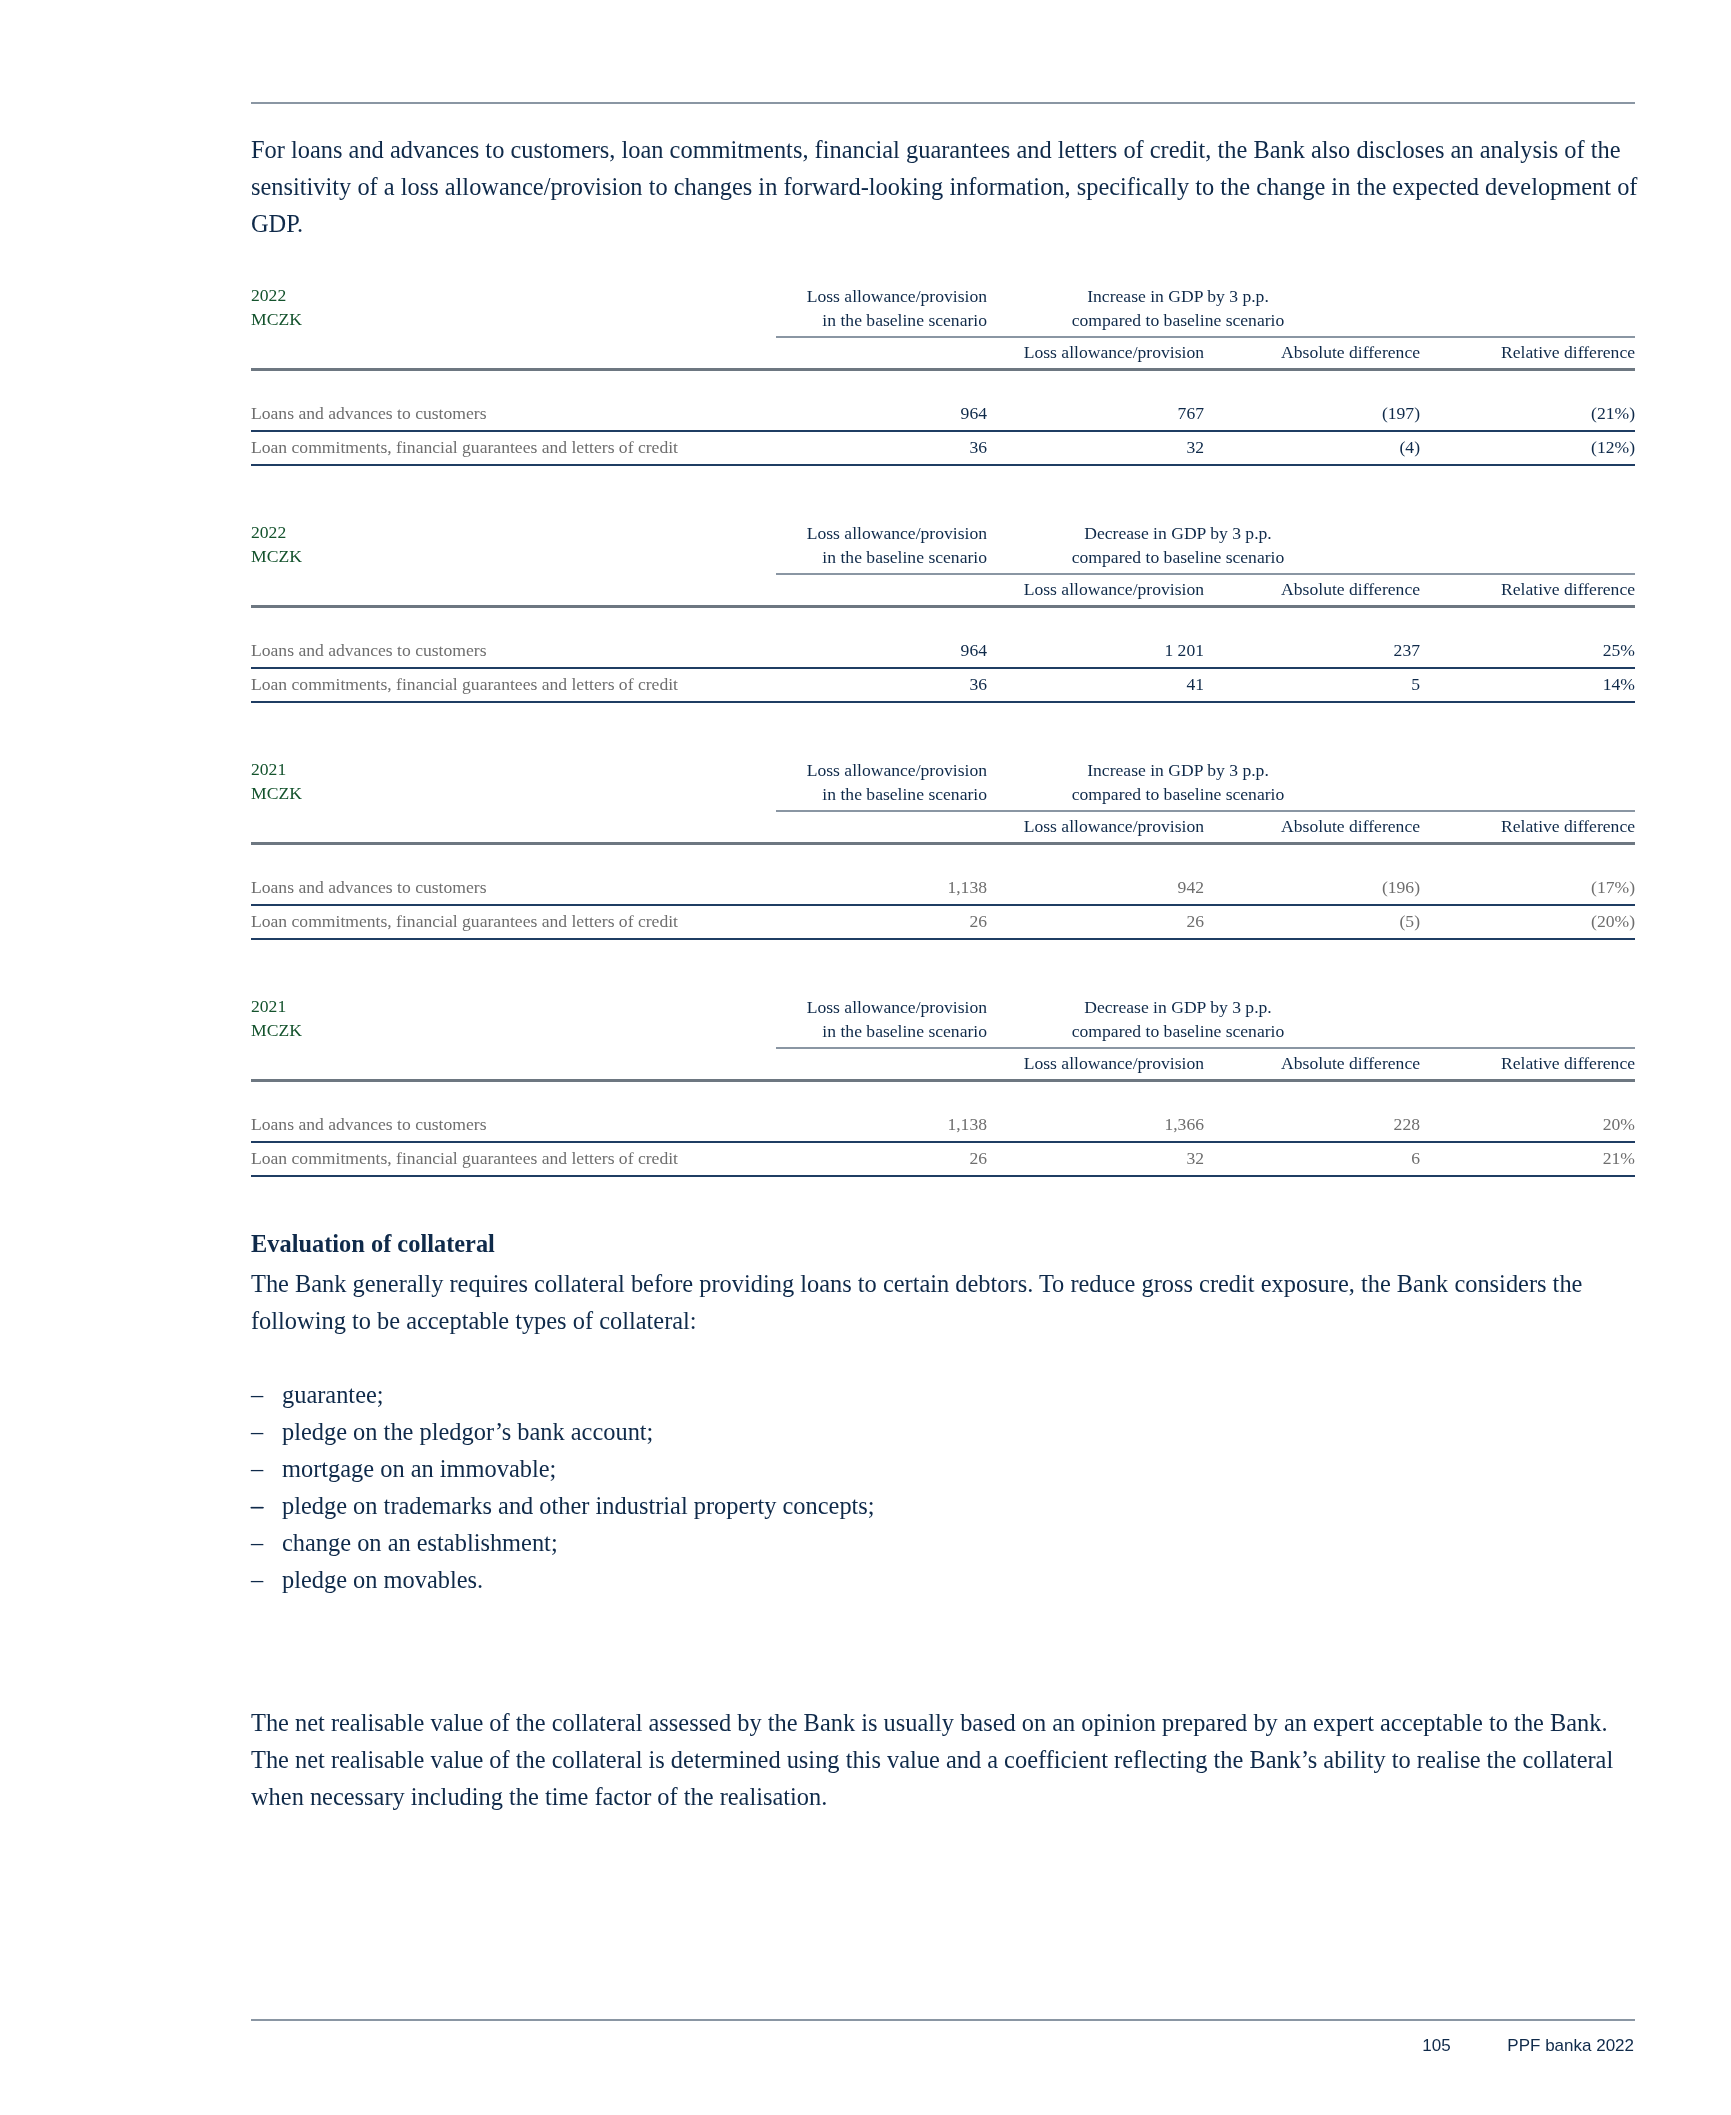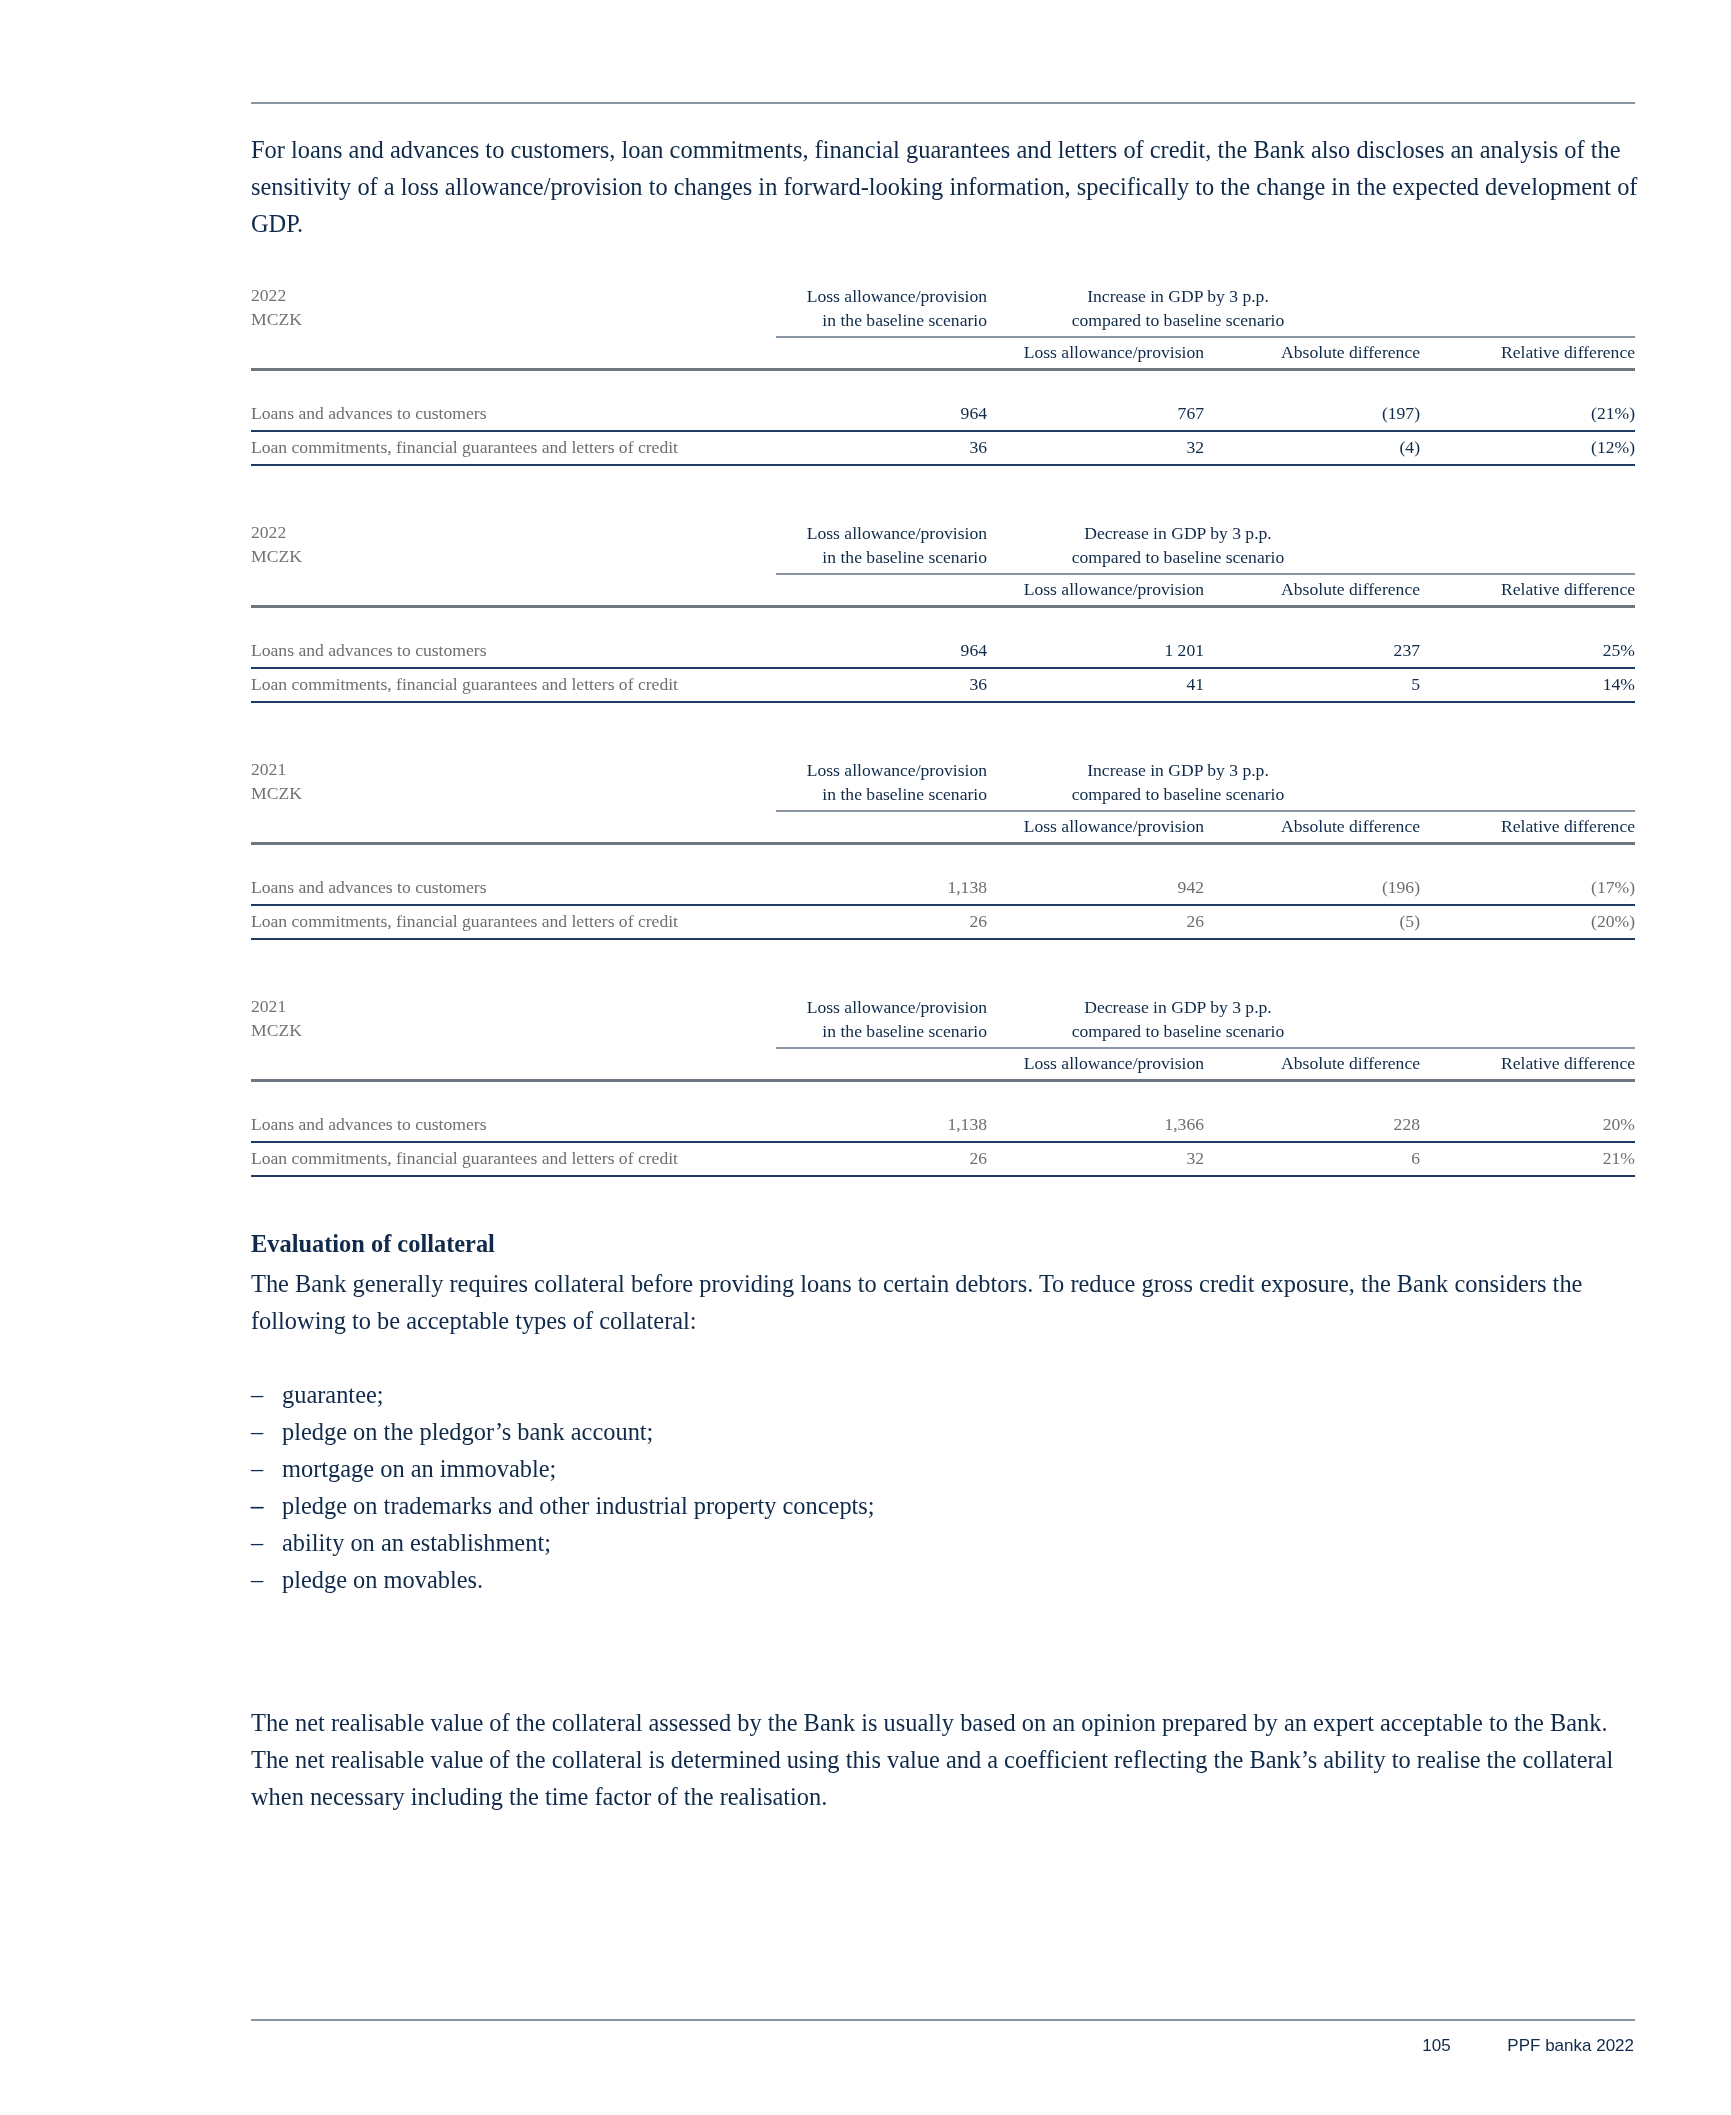--- a/index.html
+++ b/index.html
@@ -8,21 +8,21 @@
     font-family: "Liberation Serif", "DejaVu Serif", serif;
     color: #0f2a4a;
   }
   .top-rule { position: absolute; left: 251px; width: 1384px; top: 102px; height: 1.8px; background: #8a96a3; }
   .intro {
     position: absolute; left: 251px; width: 1393px; top: 131px;
     font-size: 24.4px; line-height: 37px; color: #0f2a4a; margin: 0;
   }
 
   .tbl { position: absolute; left: 251px; width: 1384px; }
-  .tbl .yr, .tbl .unit { position: absolute; left: 0; font-size: 17.6px; color: #737373; }
+  .tbl .yr, .tbl .unit { position: absolute; left: 0; font-size: 17.6px; color: #14532d; }
   .tbl .yr { top: 0; }
   .tbl .unit { top: 23.5px; }
   .tbl .base-h { position: absolute; right: 648px; top: 0; text-align: right; font-size: 17.6px; line-height: 23.5px; color: #0f2a4a; white-space: nowrap; }
   .tbl .scen-h { position: absolute; left: 927px; width: 362px; margin-left: -181px; top: 0; text-align: center; font-size: 17.6px; line-height: 23.5px; color: #0f2a4a; white-space: nowrap; }
   .tbl .rule-mid { position: absolute; left: 525px; right: 0; top: 51px; height: 1.8px; background: #8a96a3; }
   .tbl .sub { position: absolute; top: 57px; font-size: 17.6px; color: #0f2a4a; white-space: nowrap; text-align: right; }
   .tbl .sub.c1 { right: 431px; }
   .tbl .sub.c2 { right: 215px; }
   .tbl .sub.c3 { right: 0; }
   .tbl .rule-thick { position: absolute; left: 0; right: 0; top: 83px; height: 2.7px; background: #6d7781; }
@@ -194,21 +194,21 @@
 
 <h2 class="h2">Evaluation of collateral</h2>
 <p class="para2">The Bank generally requires collateral before providing loans to certain debtors. To reduce gross credit exposure, the Bank considers the following to be acceptable types of collateral:</p>
 <ul class="list" id="coll-list">
     <li><span class="dash">–</span><span>guarantee;</span></li>
     <li><span class="dash">–</span><span>pledge on the pledgor’s bank account;</span></li>
     <li><span class="dash">–</span><span>mortgage on an immovable;</span></li>
     <li><span class="dash">–</span></li>
     <li><span class="dash">–</span></li>
     <li><span class="dash">–</span><span>pledge on trademarks and other industrial property concepts;</span></li>
-    <li><span class="dash">–</span><span>ability on an establishment;</span></li>
+    <li><span class="dash">–</span><span>change on an establishment;</span></li>
     <li><span class="dash">–</span><span>pledge on movables.</span></li>
   </ul>
 <p class="para3">The net realisable value of the collateral assessed by the Bank is usually based on an opinion prepared by an expert acceptable to the Bank. The net realisable value of the collateral is determined using this value and a coefficient reflecting the Bank’s ability to realise the collateral when necessary including the time factor of the realisation.</p>
 
 <div class="bottom-rule"></div>
 <div class="footer">
   <span class="pg">105</span>
   <span>PPF banka 2022</span>
 </div>
 

